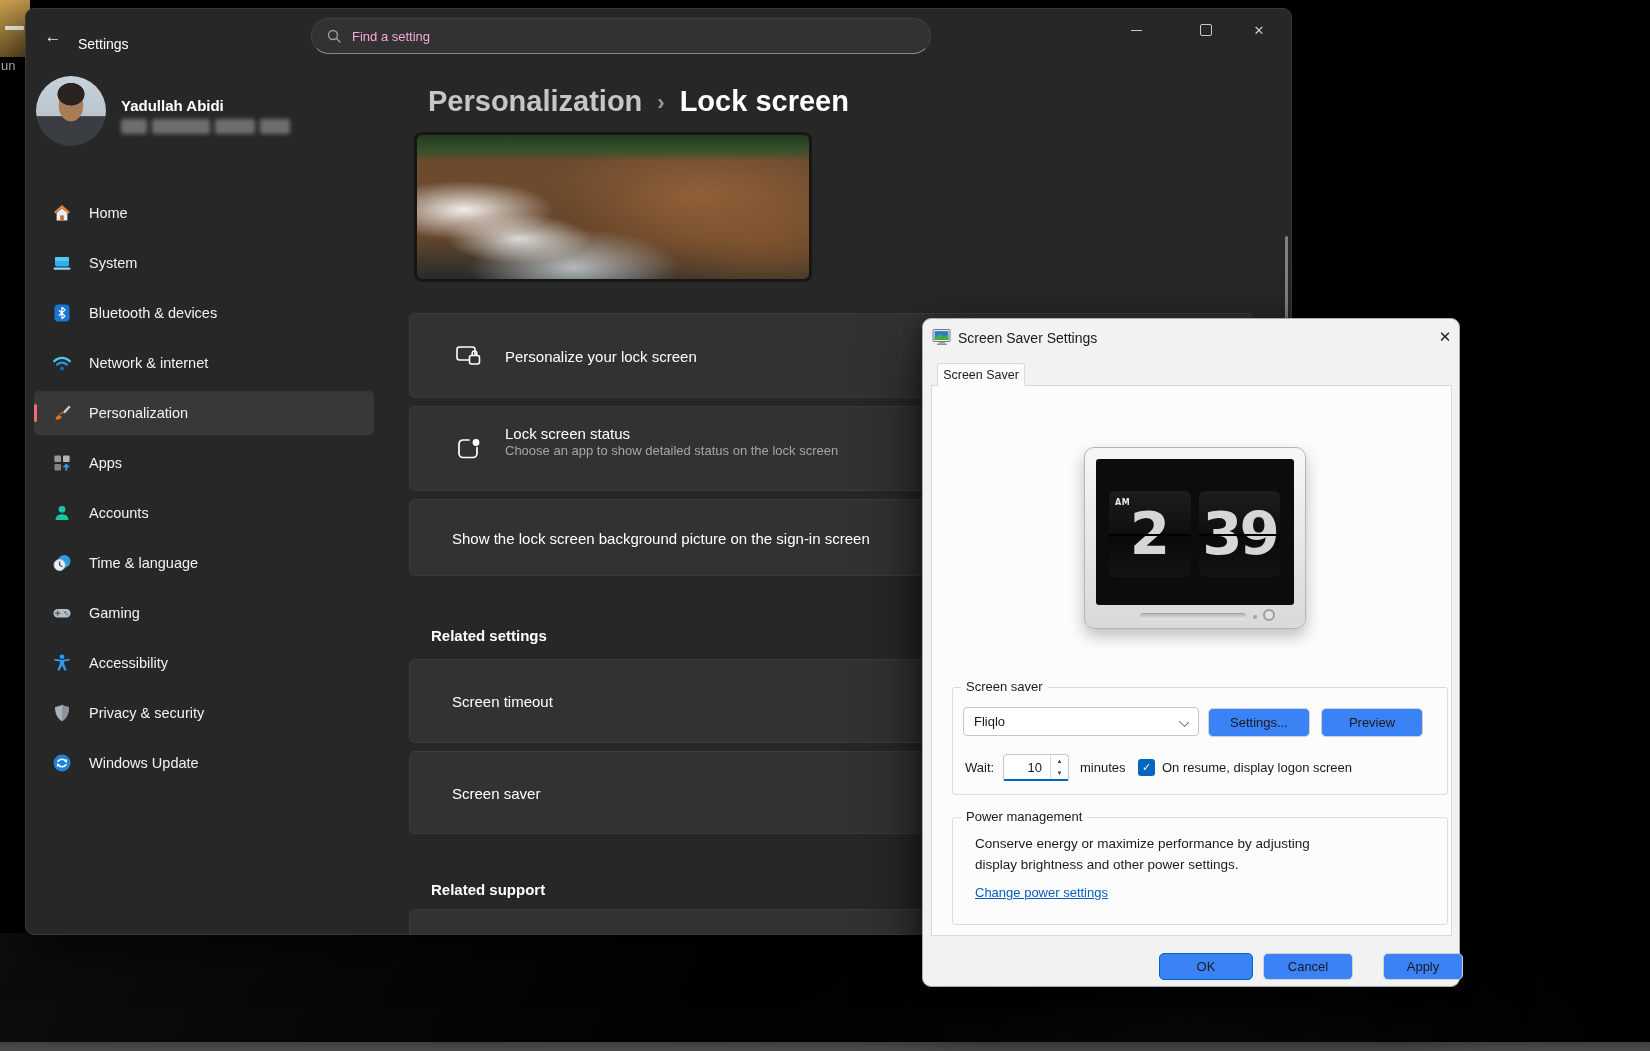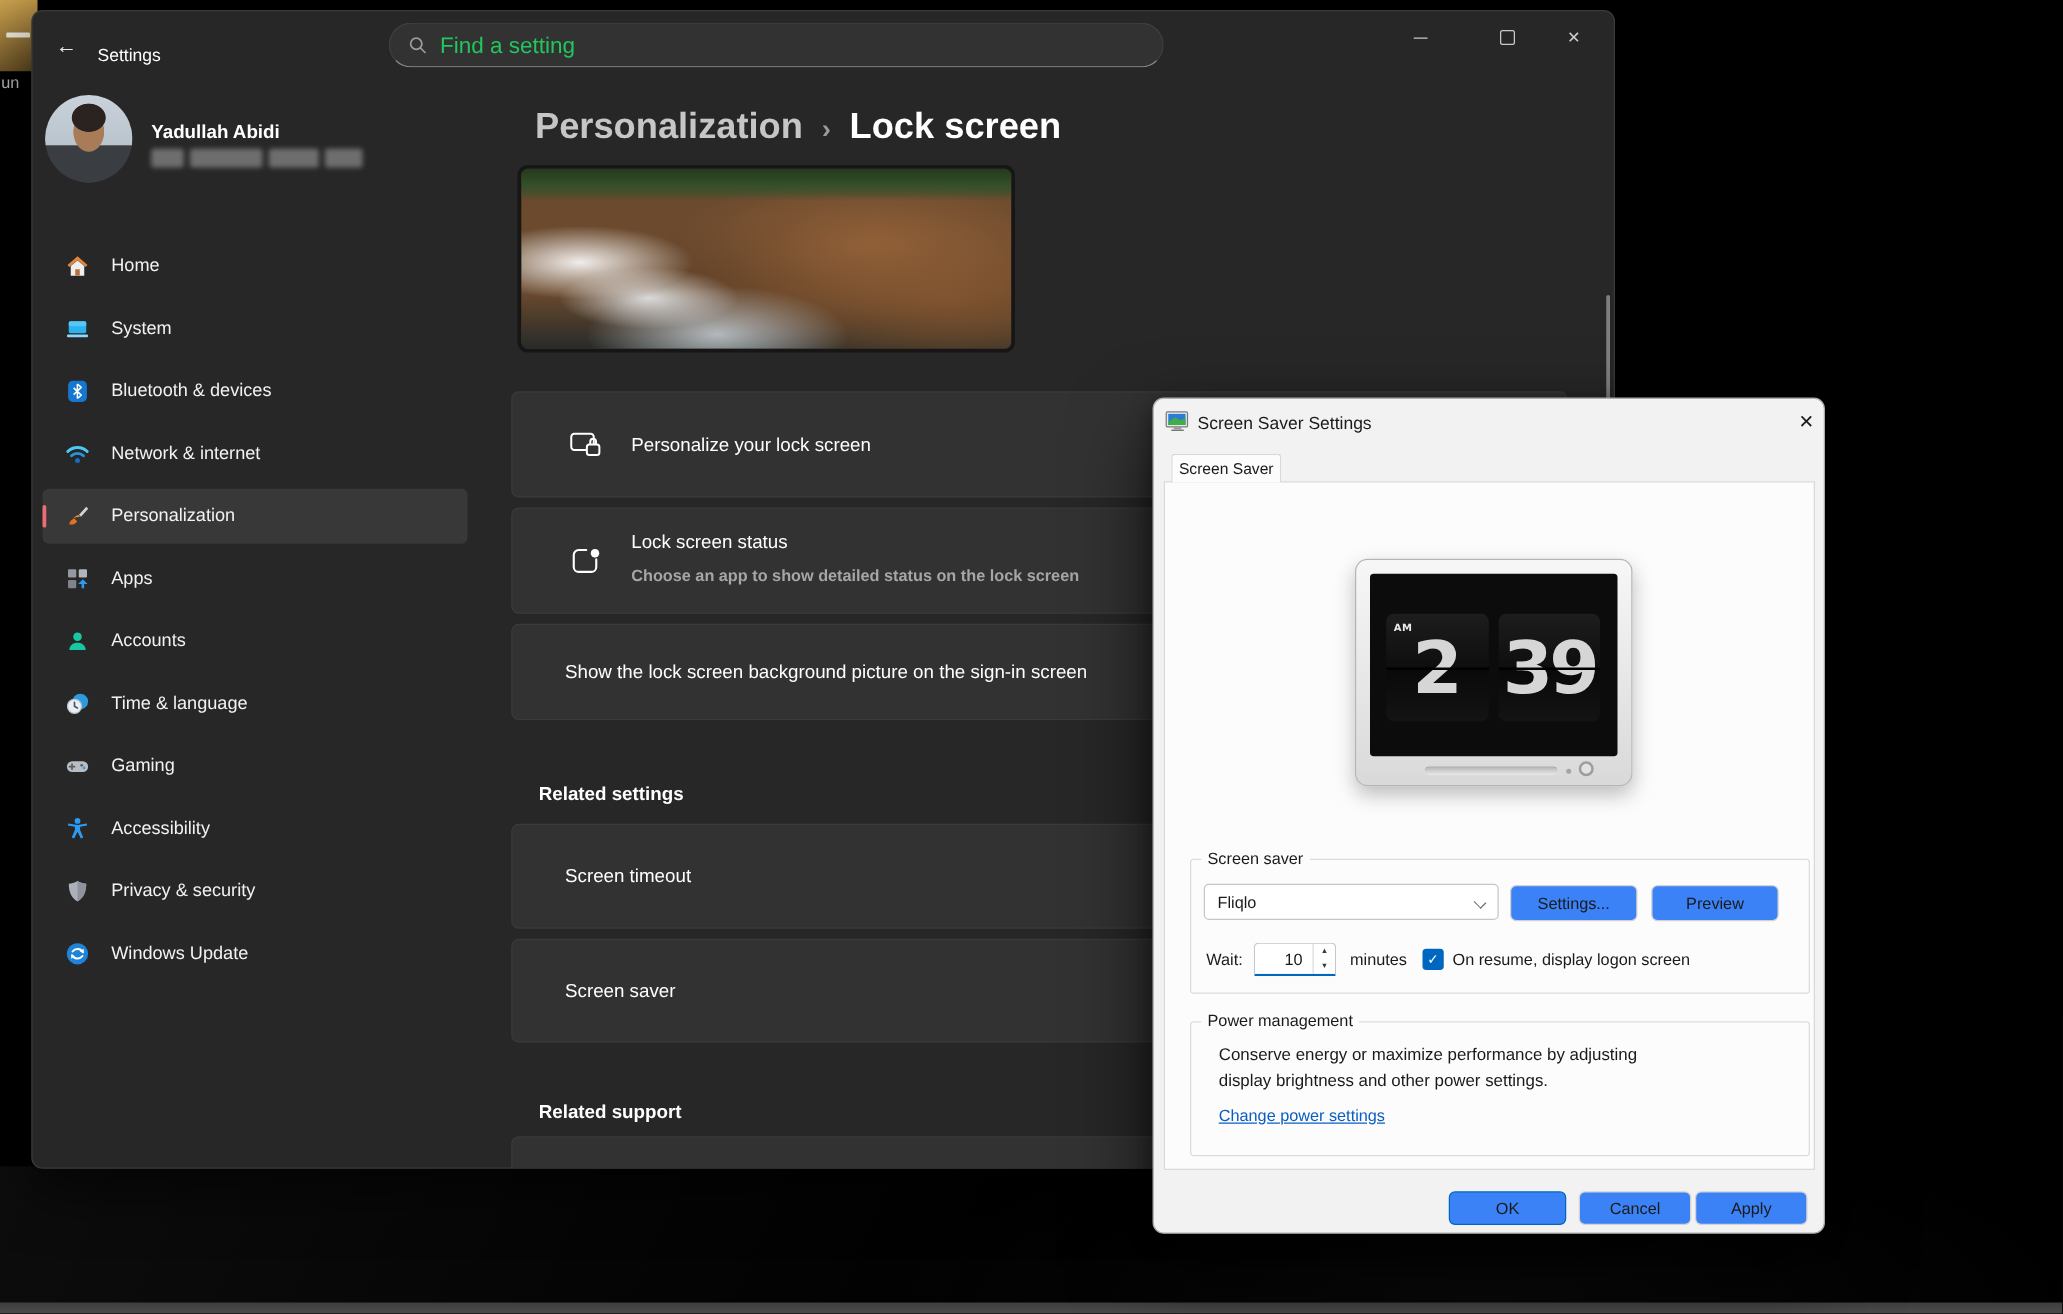--- a/index.html
+++ b/index.html
@@ -17,21 +17,21 @@
     background:linear-gradient(#3e3e3e,#4c4c4c);}
   
   #settings-window{position:absolute;left:25px;top:8px;width:1265px;height:925px;background:#272727;
     border:1px solid #3a3a3a;border-radius:9px;box-shadow:0 18px 45px rgba(0,0,0,.55);overflow:hidden;color:#e8e8e8;}
   .back-btn{position:absolute;left:12px;top:14px;width:30px;height:28px;display:flex;align-items:center;justify-content:center;
     color:#e8e8e8;font-size:17px;border-radius:5px;}
   .win-title{position:absolute;left:52px;top:27px;font-size:14px;color:#fff;}
   .searchbox{position:absolute;left:285px;top:9px;width:620px;height:36px;background:#323232;
     border:1px solid #404040;border-bottom:1px solid #8a8a8a;border-radius:18px;display:flex;align-items:center;padding:0 14px;box-sizing:border-box;}
   .searchbox .sicon{width:16px;height:16px;margin-right:10px;flex:0 0 auto;}
-  .searchbox .ph{color:#22c55e;font-size:18px;}
+  .searchbox .ph{color:#f9a8d4;font-size:13px;}
   .caption-btn{position:absolute;top:6px;width:46px;height:30px;display:flex;align-items:center;justify-content:center;}
   .cap-min{left:1087px}.cap-max{left:1157px}.cap-close{left:1210px}
   .glyph-min{width:11px;height:1px;background:#c9c9c9;}
   .glyph-max{width:10px;height:10px;border:1px solid #c9c9c9;border-radius:2px;}
   .glyph-x{color:#c9c9c9;font-size:13px;}
   
   .avatar{position:absolute;left:10px;top:67px;width:70px;height:70px;border-radius:50%;
     background:
       radial-gradient(24px 20px at 50% 26%, #2a2320 55%, transparent 58%),
       radial-gradient(20px 26px at 50% 42%, #a97c58 60%, transparent 63%),
@@ -116,21 +116,21 @@
   .spin-arrows span{flex:1;display:flex;align-items:center;justify-content:center;font-size:6px;color:#3a3a3a;}
   .minutes-label{position:absolute;left:127px;top:66px;height:27px;display:flex;align-items:center;}
   .chk{position:absolute;left:185px;top:71px;width:17px;height:17px;background:#0067c0;border-radius:3px;
     display:flex;align-items:center;justify-content:center;color:#fff;font-size:11px;}
   .resume-label{position:absolute;left:209px;top:66px;height:27px;display:flex;align-items:center;white-space:nowrap;}
   .pm-line1{position:absolute;left:22px;top:18px;font-size:13.5px;}
   .pm-line2{position:absolute;left:22px;top:39px;font-size:13.5px;}
   .pm-link{position:absolute;left:22px;top:67px;font-size:13px;color:#0a5dc2;text-decoration:underline;}
   .btn-ok{left:236px;top:634px;width:94px;height:27px;border:1.5px solid #0067c0;}
   .btn-cancel{left:340px;top:634px;width:90px;height:27px;}
-  .btn-apply{left:433px;top:634px;width:90px;height:27px;text-align:right;}
+  .btn-apply{left:460px;top:634px;width:80px;height:27px;text-align:right;}
 </style>
 </head>
 <body>
 
 <div id="screen">
 
   <div class="desktop-frag">
       <div class="desktop-frag-bar"></div>
     </div>
   <div class="desktop-frag-label">un</div>
@@ -313,21 +313,21 @@
     </div>
 
     <div class="card" style="top:397px;height:85px;">
       <span class="card-icon">
         <svg viewBox="0 0 27 27">
             <path d="M14 4.5 H8 A4 4 0 0 0 4 8.5 V18 A4 4 0 0 0 8 22 H18 A4 4 0 0 0 22 18 V12" stroke="#fff" stroke-width="1.7" fill="none" stroke-linecap="round"></path>
             <circle cx="21" cy="7" r="3.4" fill="#fff"></circle>
           </svg>
       </span>
       <span class="card-title" style="top:18px;">Lock screen status</span>
-      <span class="card-desc" style="top:46px;font-weight:bold;">Choose an app to show detailed status on the lock screen</span>
+      <span class="card-desc" style="top:36px;">Choose an app to show detailed status on the lock screen</span>
     </div>
 
     <div class="card" style="top:490px;height:77px;">
       <span class="card-text-only">Show the lock screen background picture on the sign-in screen</span>
     </div>
 
     <div class="section-heading" style="top:618px;">Related settings</div>
 
     <div class="card" style="top:650px;height:84px;">
       <span class="card-text-only">Screen timeout</span>

